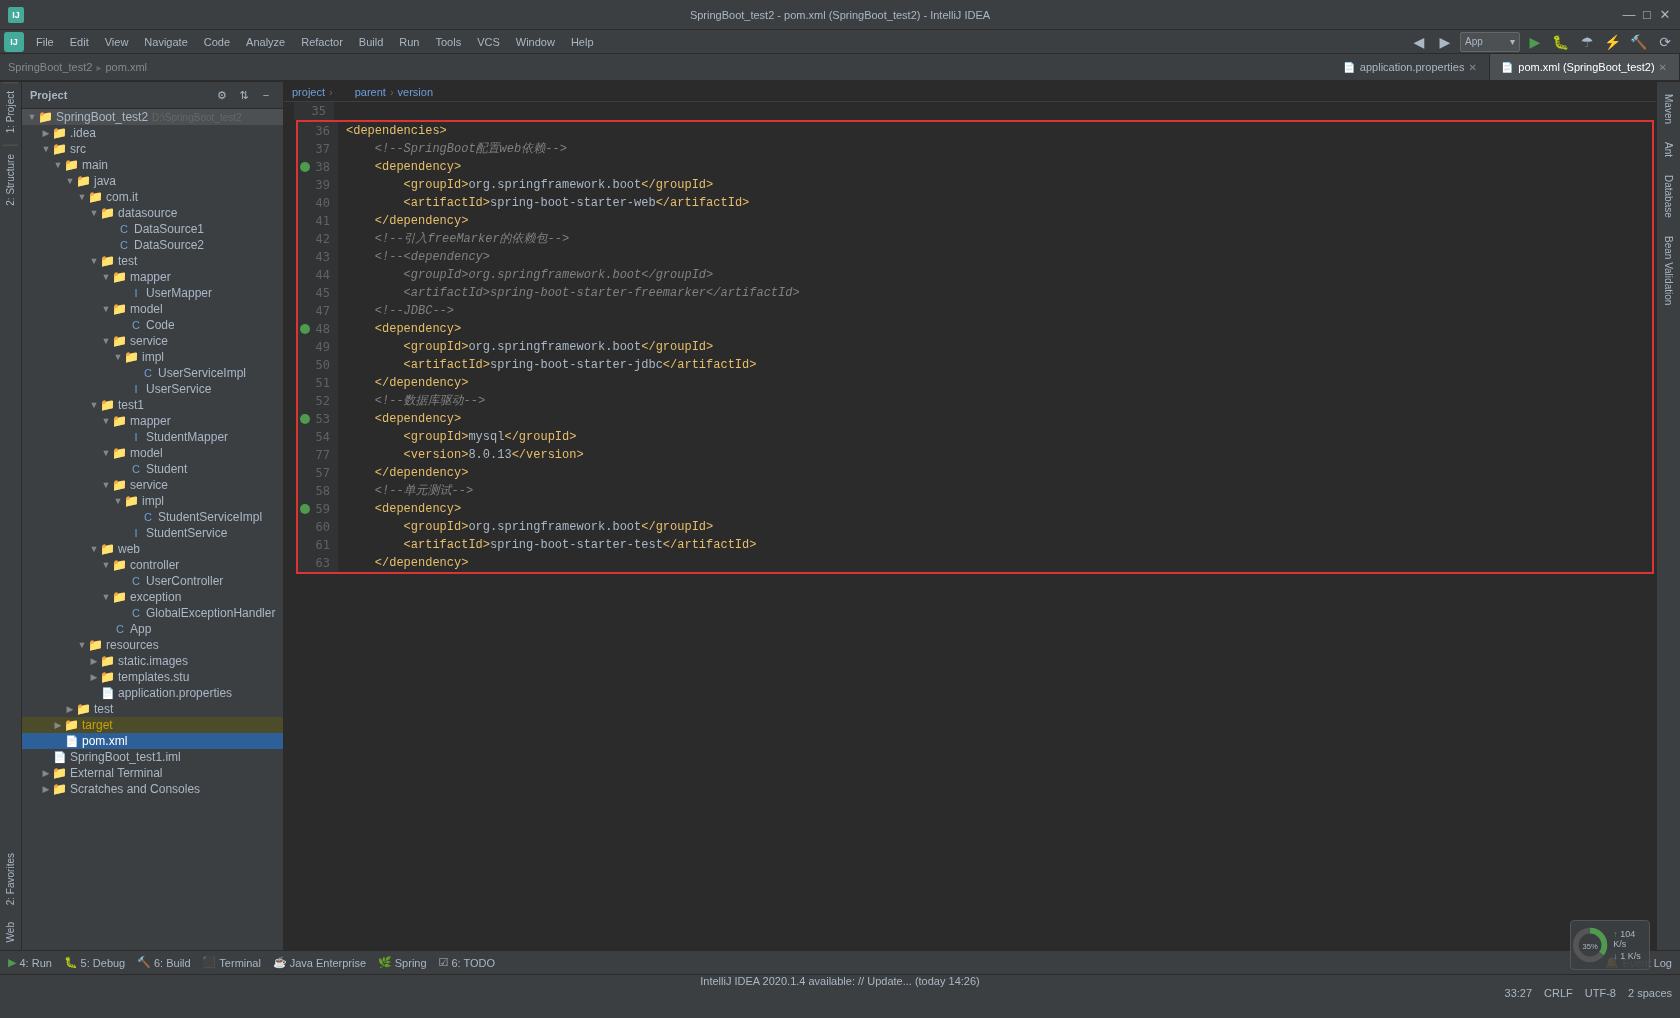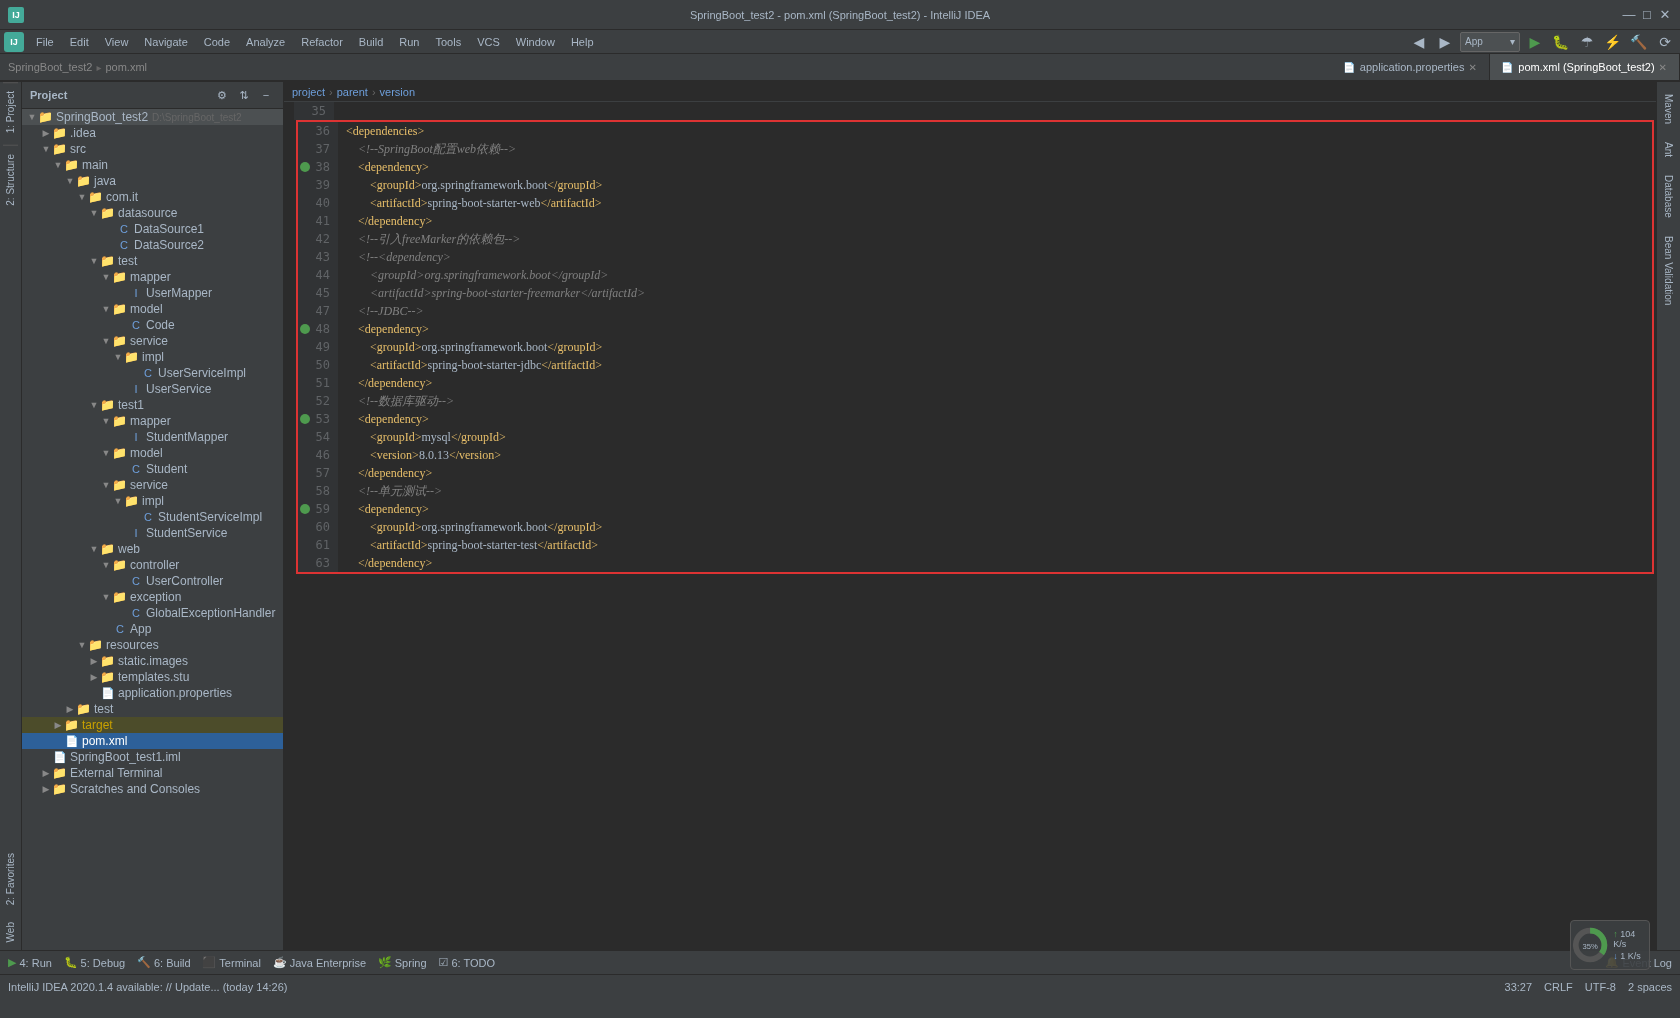--- a/index.html
+++ b/index.html
@@ -100,21 +100,21 @@
       font-size: 12px;
       font-family: 'Consolas', monospace;
       text-align: right;
       padding-right: 8px;
       padding-left: 4px;
       user-select: none;
       flex-shrink: 0;
       line-height: 18px;
     }
     .line-code {
-      font-family: Liberation Serif, serif;
+      font-family: Liberation Mono, monospace;
       font-size: 12px;
       padding-left: 8px;
       line-height: 18px;
       white-space: pre;
       flex: 1;
     }
     
     .tag { color: #e8bf6a; }
     .comment { color: #808080; font-style: italic; }
     .text-content { color: #a9b7c6; }
@@ -156,21 +156,22 @@
     
     #statusbar {
       height: 24px;
       background: #3c3f41;
       border-top: 1px solid #2b2b2b;
       display: flex;
       align-items: center;
       padding: 0 8px;
       font-size: 11px;
       color: #a9b7c6;
-      gap: 20px;
+      gap: 0;
+      flex-direction: column;
     }
     #statusbar .status-right {
       margin-left: auto;
       display: flex;
       align-items: center;
       gap: 12px;
     }
 
     
     #breadcrumb-bar {
@@ -570,21 +571,21 @@
         <span class="tree-label">Scratches and Consoles</span>
       </div>
     </div>
   </div>
 
   <div id="editor-area">
 
     <div id="breadcrumb-bar">
       <span style="color:#6e9fdb;cursor:pointer;">project</span>
       <span style="margin:0 4px;color:#666;">›</span>
-      <span style="color:#6e9fdb;cursor:pointer;">parent</span>
+      <span style="color:#6e9fdb;cursor:pointer;margin-left:18px;">parent</span>
       <span style="margin:0 4px;color:#666;">›</span>
       <span style="color:#6e9fdb;cursor:pointer;">version</span>
     </div>
 
     <div id="editor-lines" style="flex:1;overflow:auto;background:#2b2b2b;">
 
       <div style="position:relative;padding-bottom:8px;padding-left:10px;">
 
         <div class="code-line">
           <div class="line-num">35</div>
@@ -688,21 +689,21 @@
             <div class="line-code">    <span class="tag">&lt;dependency&gt;</span></div>
           </div>
 
           <div class="code-line">
             <div class="line-num">54</div>
             <div class="line-code">        <span class="tag">&lt;groupId&gt;</span><span class="text-content">mysql</span><span class="tag">&lt;/groupId&gt;</span></div>
           </div>
 
 
           <div class="code-line">
-            <div class="line-num">46</div>
+            <div class="line-num">77</div>
             <div class="line-code">        <span class="tag">&lt;version&gt;</span><span class="text-content">8.0.13</span><span class="tag">&lt;/version&gt;</span></div>
           </div>
 
           <div class="code-line">
             <div class="line-num">57</div>
             <div class="line-code">    <span class="tag">&lt;/dependency&gt;</span></div>
           </div>
 
           <div class="code-line">
             <div class="line-num">58</div>

